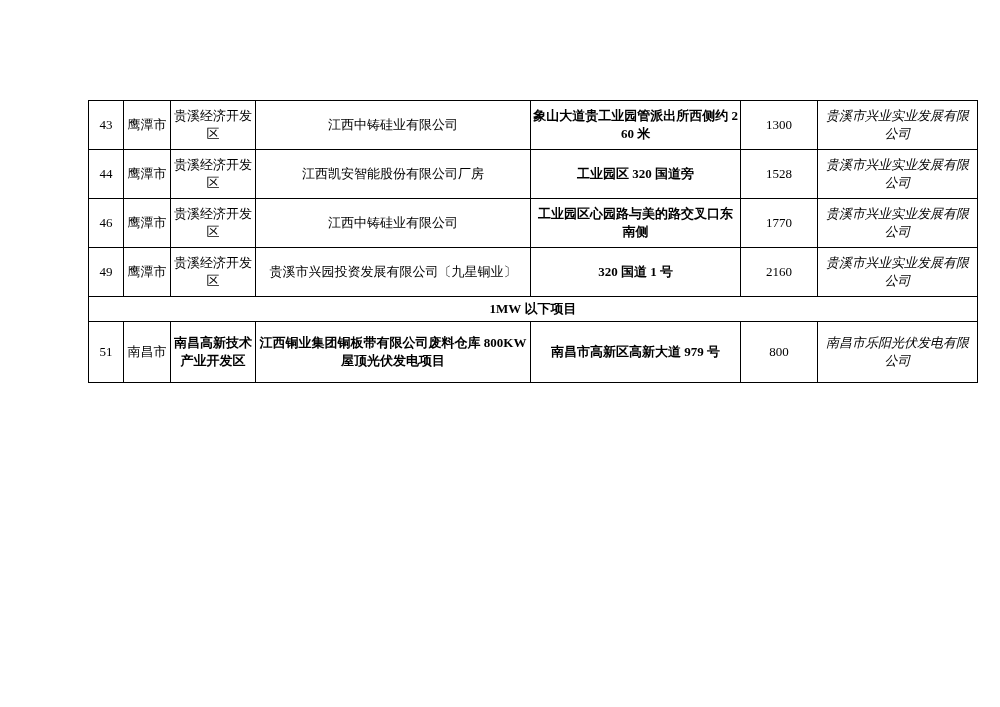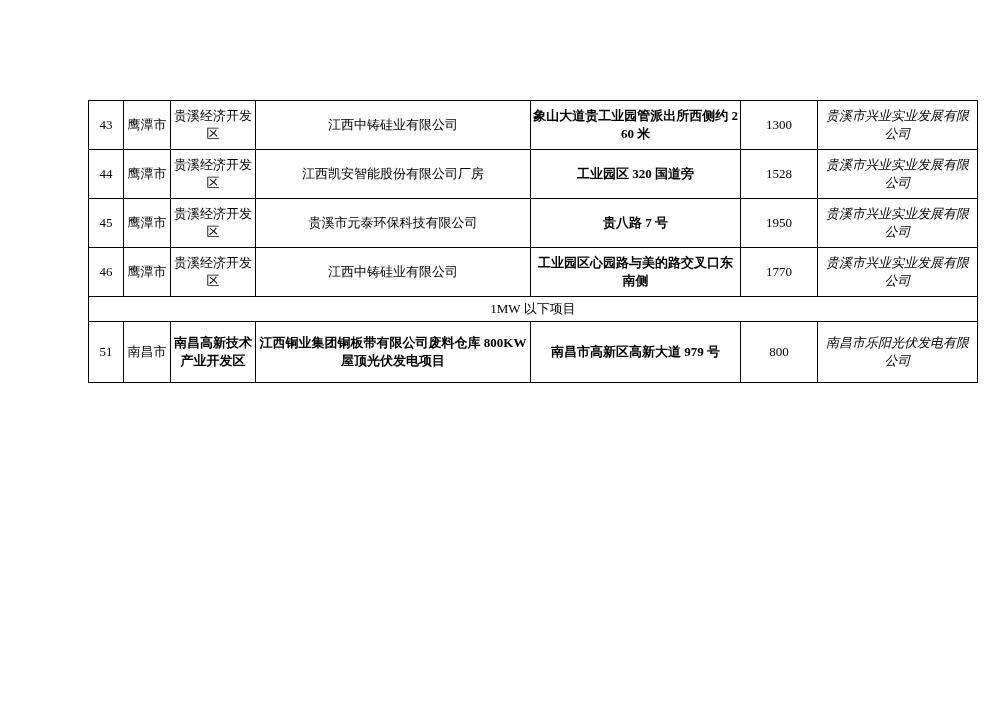--- a/index.html
+++ b/index.html
@@ -43,21 +43,21 @@
   }
   td.c-no      { width: 30px; border-radius: 10px; }
   td.c-city    { width: 42px; }
   td.c-zone    { width: 80px; border-radius: 14px; }
   td.c-name    { width: 270px; }
   td.c-addr    { width: 205px; font-weight: bold; }
   td.c-cap     { width: 72px; }
   td.c-company { width: 155px; font-style: italic; }
 
   .section-row td {
-    font-weight: normal;
+    font-weight: bold;
     font-size: 13px;
     padding: 6px 2px;
   }
   .bold { font-weight: bold; }
   .row-tall td { height: 54px; }
   .row-med td { height: 42px; }
 </style>
 </head>
 <body>
 
@@ -77,35 +77,35 @@
         <tr class="row-med">
           <td class="c-no">44</td>
           <td class="c-city">鹰潭市</td>
           <td class="c-zone">贵溪经济开发区</td>
           <td class="c-name">江西凯安智能股份有限公司厂房</td>
           <td class="c-addr">工业园区 320 国道旁</td>
           <td class="c-cap">1528</td>
           <td class="c-company">贵溪市兴业实业发展有限公司</td>
         </tr>
         <tr class="row-med">
-          <td class="c-no">45</td>
-          <td class="c-city">鹰潭市</td>
-          <td class="c-zone">贵溪经济开发区</td>
-          <td class="c-name">贵溪市元泰环保科技有限公司</td>
-          <td class="c-addr">贵八路 7 号</td>
-          <td class="c-cap">1950</td>
-          <td class="c-company">贵溪市兴业实业发展有限公司</td>
-        </tr>
-        <tr class="row-med">
           <td class="c-no">46</td>
           <td class="c-city">鹰潭市</td>
           <td class="c-zone">贵溪经济开发区</td>
           <td class="c-name">江西中铸硅业有限公司</td>
           <td class="c-addr">工业园区心园路与美的路交叉口东南侧</td>
           <td class="c-cap">1770</td>
+          <td class="c-company">贵溪市兴业实业发展有限公司</td>
+        </tr>
+        <tr class="row-med">
+          <td class="c-no">49</td>
+          <td class="c-city">鹰潭市</td>
+          <td class="c-zone">贵溪经济开发区</td>
+          <td class="c-name">贵溪市兴园投资发展有限公司〔九星铜业〕</td>
+          <td class="c-addr">320 国道 1 号</td>
+          <td class="c-cap">2160</td>
           <td class="c-company">贵溪市兴业实业发展有限公司</td>
         </tr>
         <tr class="section-row">
           <td colspan="7">1MW 以下项目</td>
         </tr>
         <tr class="row-tall">
           <td class="c-no">51</td>
           <td class="c-city">南昌市</td>
           <td class="c-zone bold">南昌高新技术产业开发区</td>
           <td class="c-name bold">江西铜业集团铜板带有限公司废料仓库 800KW 屋顶光伏发电项目</td>

